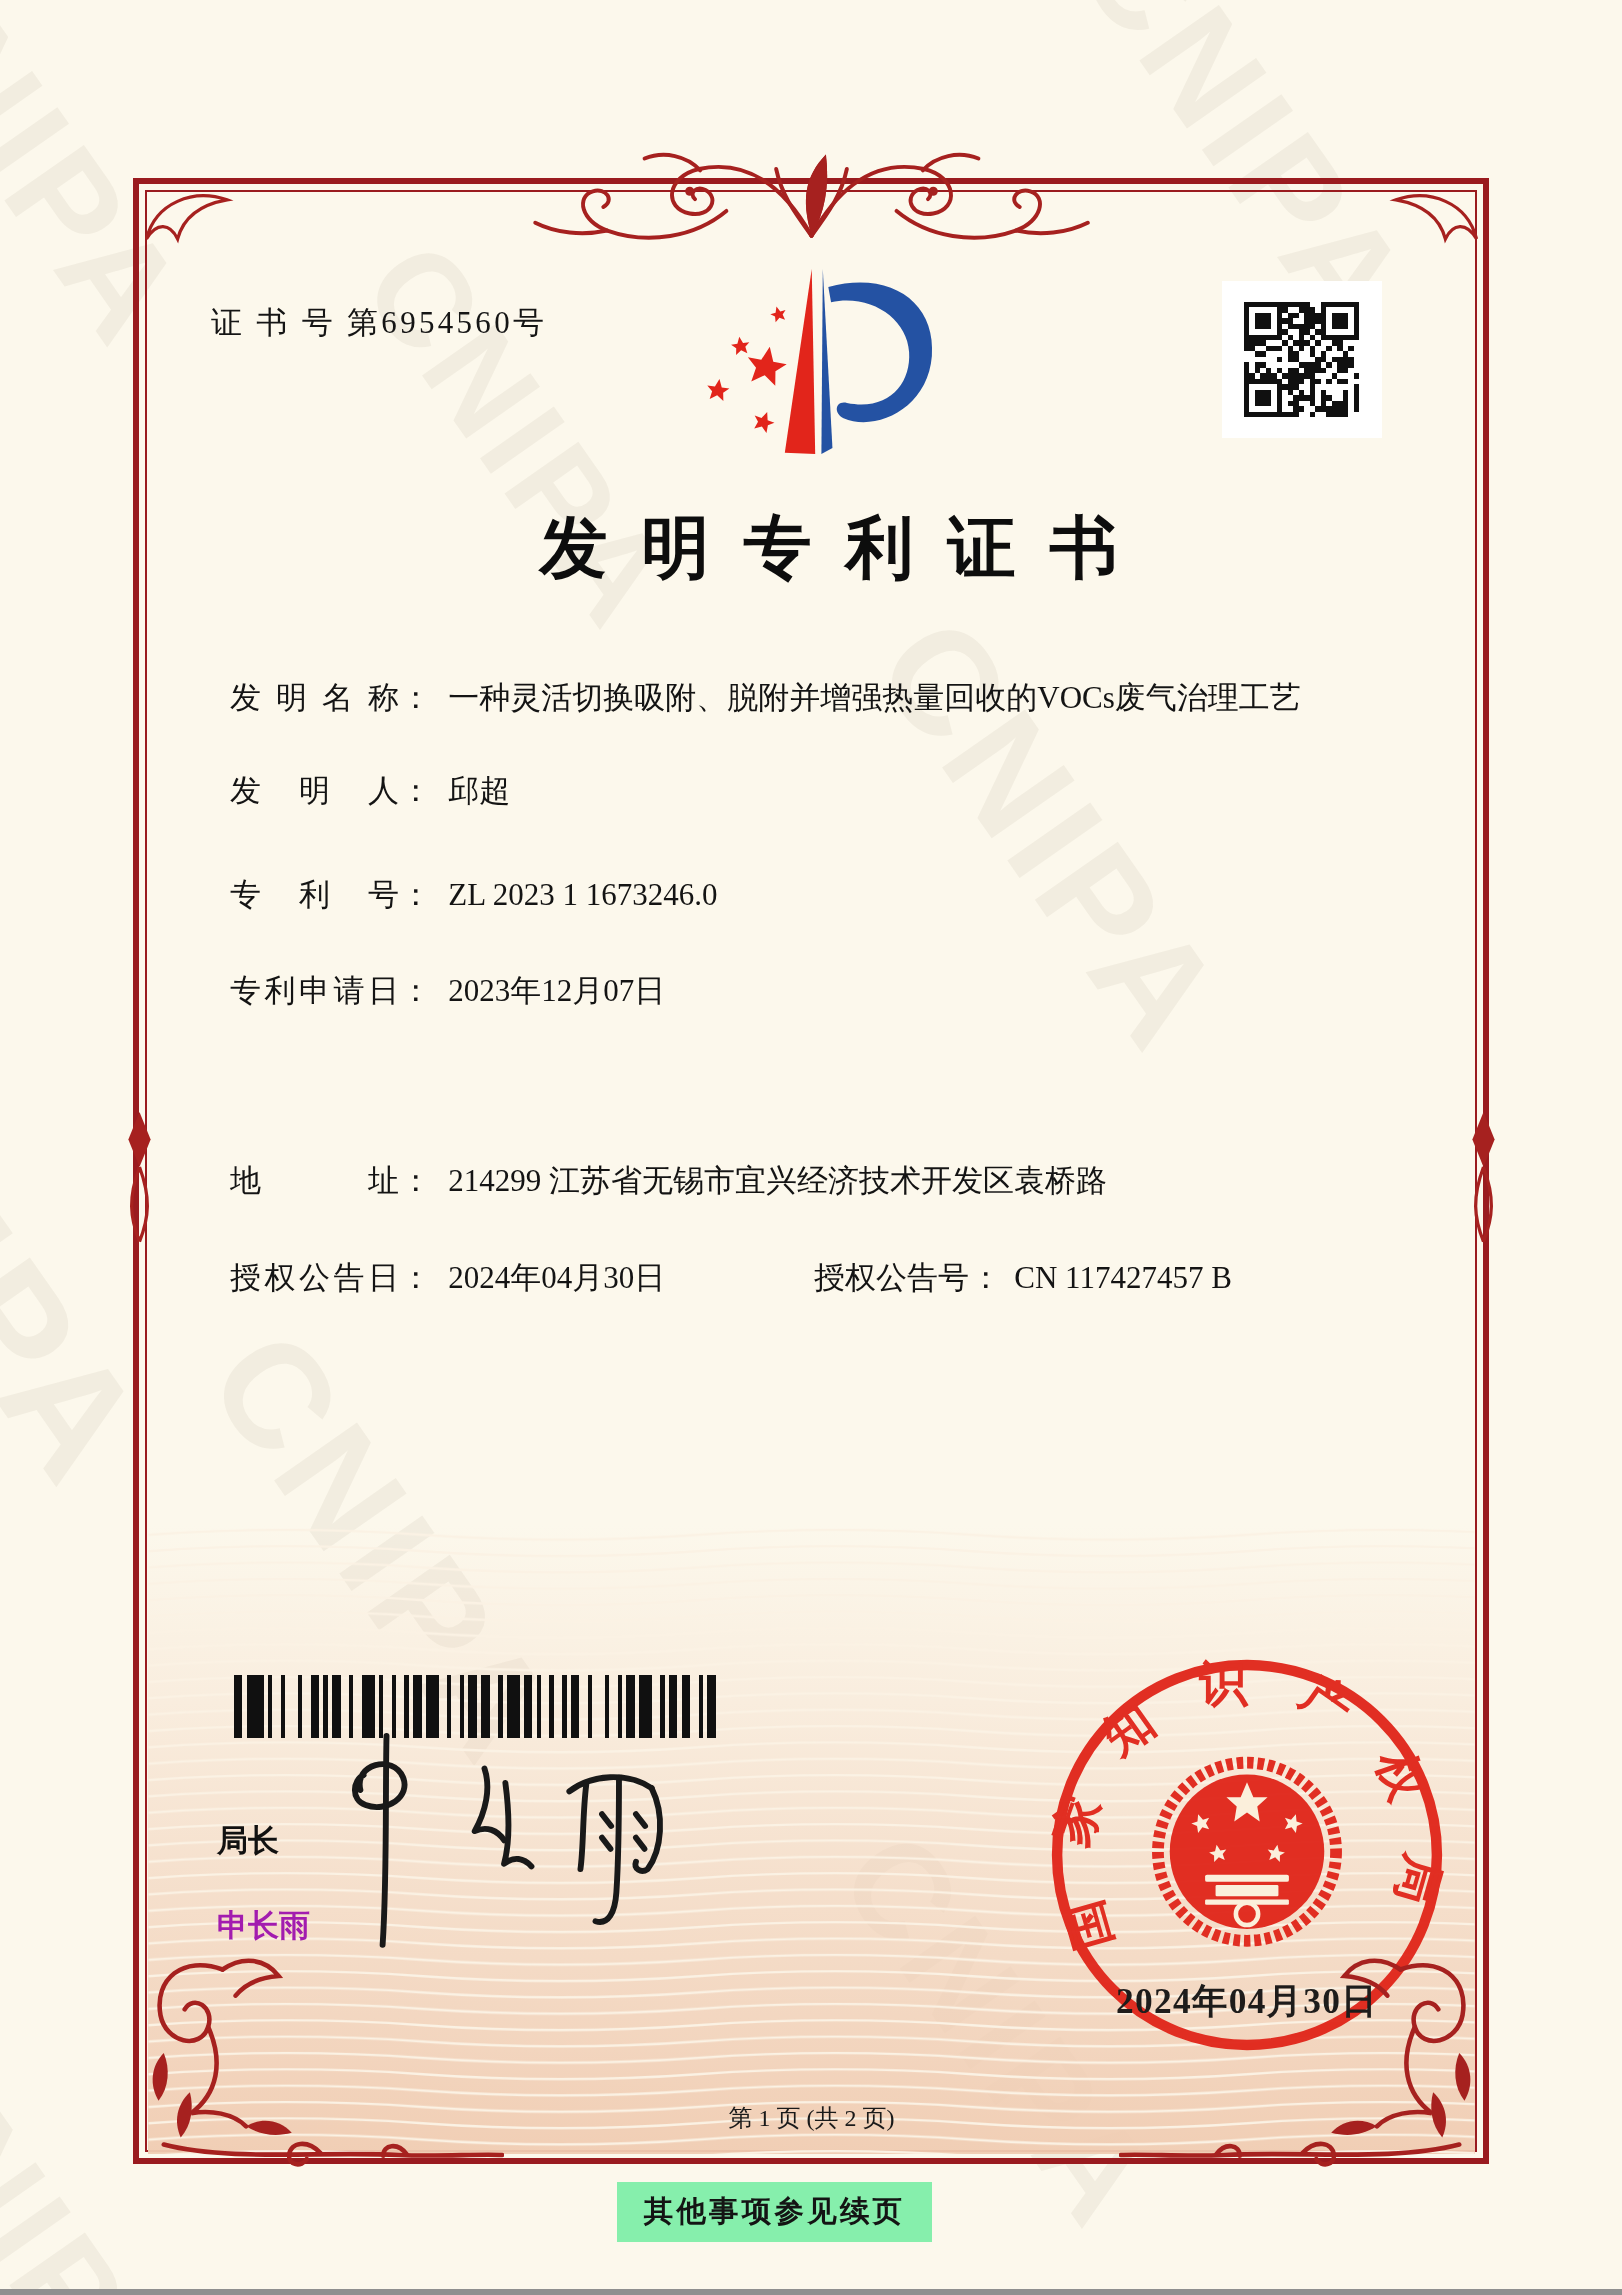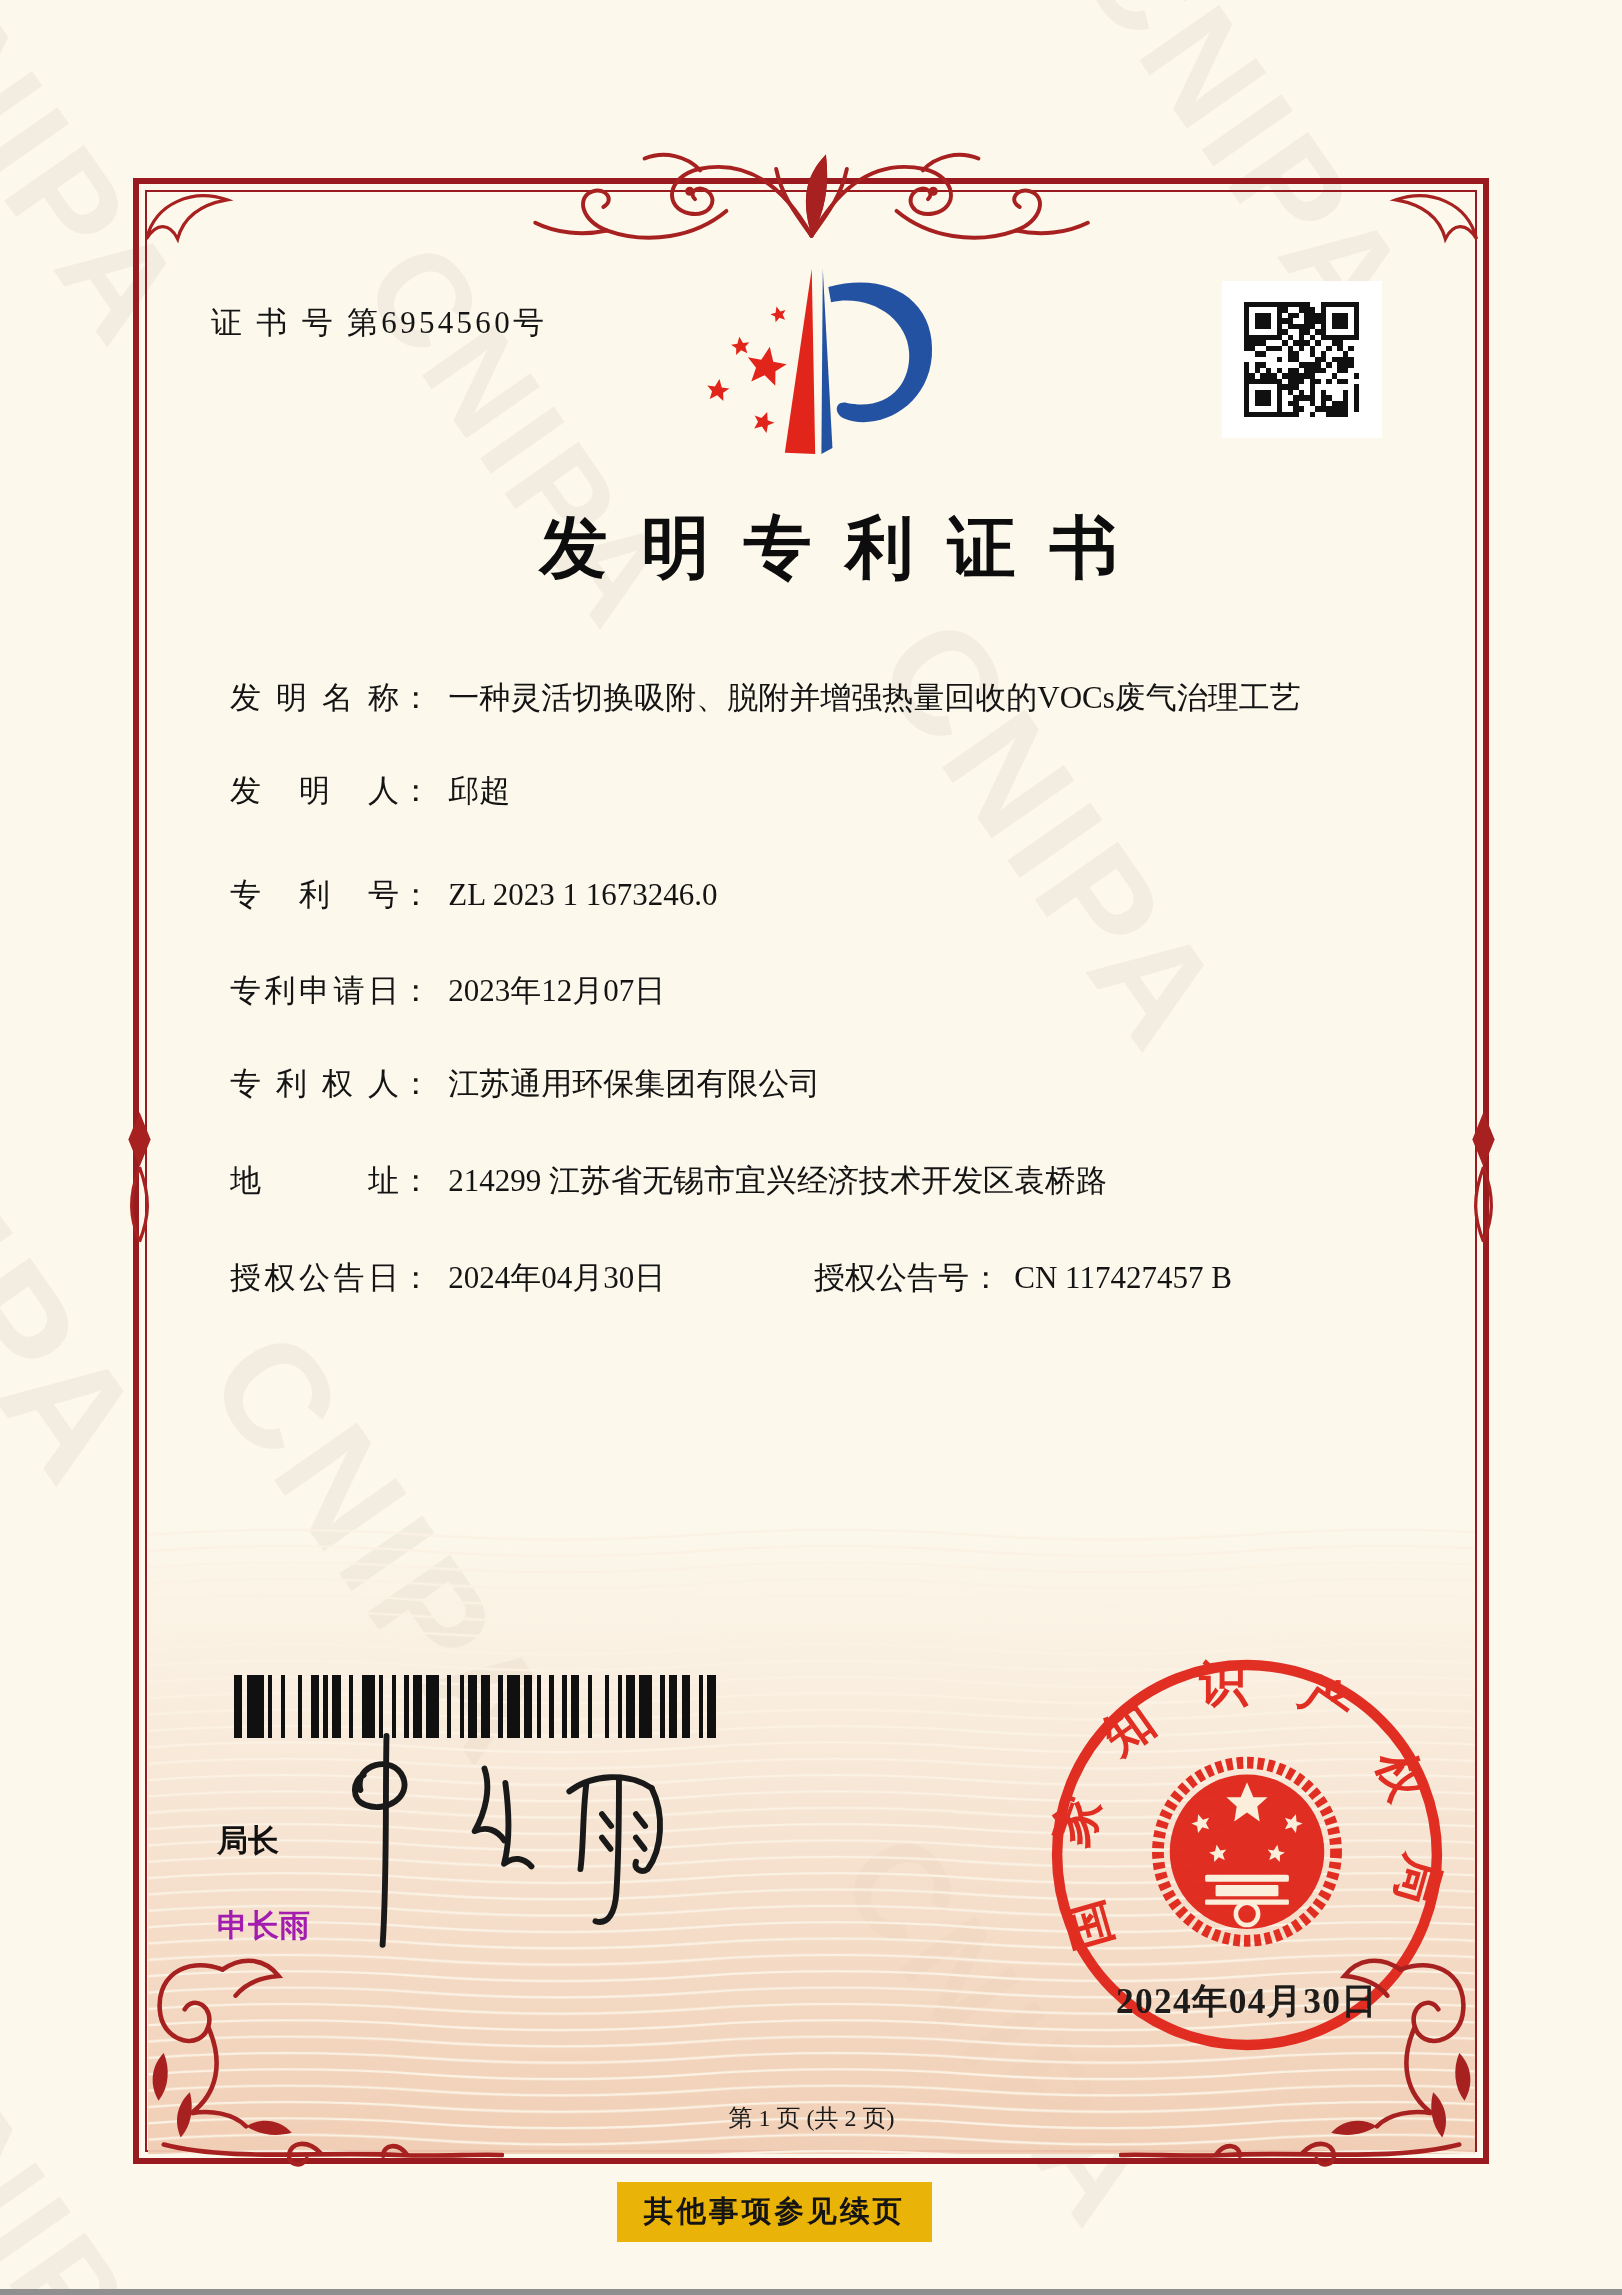--- a/index.html
+++ b/index.html
@@ -55,21 +55,21 @@
       mix-blend-mode:multiply;opacity:0.95;}
 
   .qr-box{position:absolute;left:1222px;top:281px;width:160px;height:157px;background:#fff;}
   .qr{position:absolute;left:22px;top:21px;width:115px;height:115px;
       display:grid;grid-template-columns:repeat(21,1fr);grid-template-rows:repeat(21,1fr);}
   .qr b{display:block;}
   .qr b.on{background:#101010;}
 
   .page-info{position:absolute;left:133px;top:2102px;width:1357px;text-align:center;
       font-size:24px;color:#1a1a1a;}
-  .note-band{position:absolute;left:617px;top:2182px;width:315px;height:60px;background:#eab308;
+  .note-band{position:absolute;left:617px;top:2182px;width:315px;height:60px;background:#86efac;
       display:flex;align-items:center;justify-content:center;z-index:3;}
   .note-text{font-size:29.4px;font-weight:600;letter-spacing:3.3px;color:#141414;}
 
   .bottom-edge{position:absolute;left:0;top:2289px;width:1623px;height:6.5px;background:#8f8f8f;z-index:6;}
 </style>
 </head>
 <body>
 
 <div class="page">
 
@@ -566,23 +566,20 @@
       <span class="flabel">发明名称</span><span class="fcolon">：</span><span class="fvalue">一种灵活切换吸附、脱附并增强热量回收的VOCs废气治理工艺</span>
     </div>
     <div class="field-row" style="top:770px">
       <span class="flabel">发明人</span><span class="fcolon">：</span><span class="fvalue">邱超</span>
     </div>
     <div class="field-row" style="top:874px">
       <span class="flabel">专利号</span><span class="fcolon">：</span><span class="fvalue">ZL 2023 1 1673246.0</span>
     </div>
     <div class="field-row" style="top:970px">
       <span class="flabel">专利申请日</span><span class="fcolon">：</span><span class="fvalue">2023年12月07日</span>
-    </div>
-    <div class="field-row" style="top:1063px">
-      <span class="flabel">专利权人</span><span class="fcolon">：</span><span class="fvalue">江苏通用环保集团有限公司</span>
     </div>
     <div class="field-row" style="top:1160px">
       <span class="flabel">地址</span><span class="fcolon">：</span><span class="fvalue">214299 江苏省无锡市宜兴经济技术开发区袁桥路</span>
     </div>
     <div class="field-row" style="top:1257px">
       <span class="flabel">授权公告日</span><span class="fcolon">：</span><span class="fvalue">2024年04月30日</span>
       <span class="fgroup2">
         <span>授权公告号</span><span class="fcolon">：</span><span class="fvalue">CN 117427457 B</span>
       </span>
     </div>

